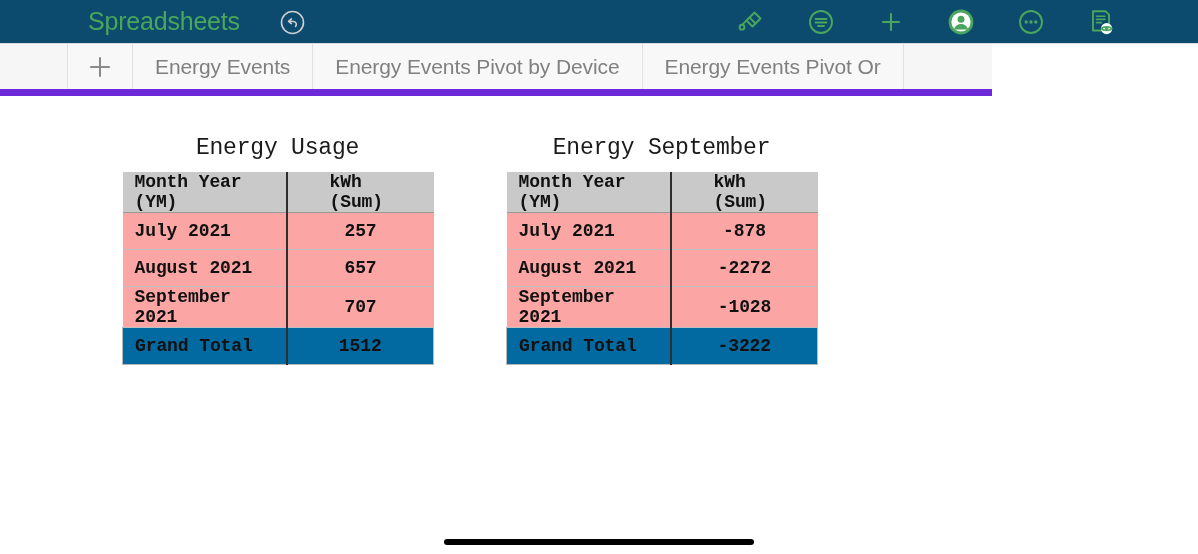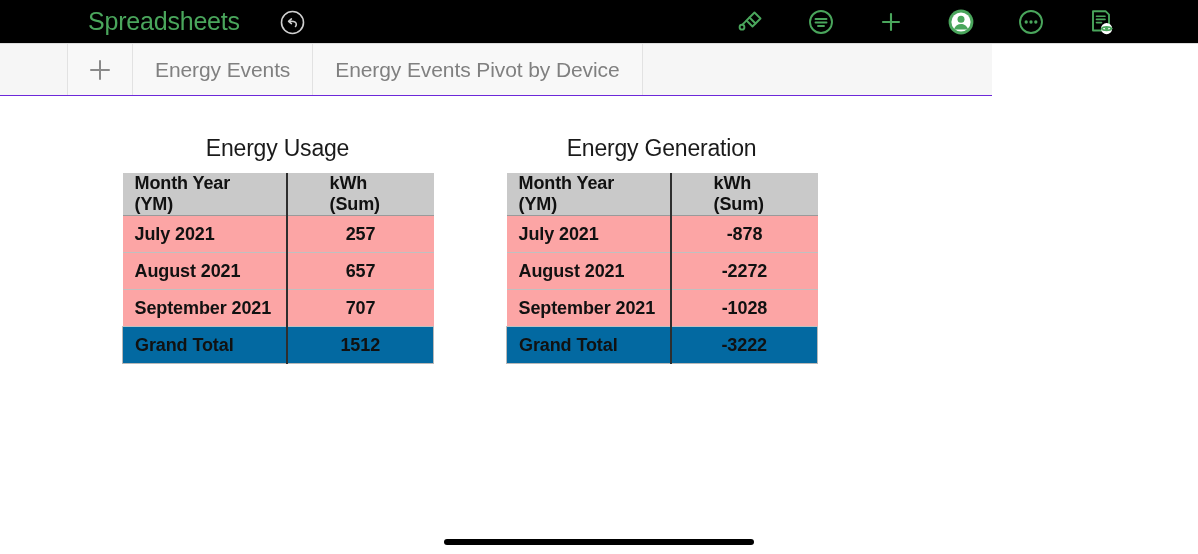--- a/index.html
+++ b/index.html
@@ -15,21 +15,21 @@
     overflow: hidden;
     position: relative;
   }
 
   
   .topbar {
     position: absolute;
     left: 0; top: 0;
     width: 1198px;
     height: 44px;
-    background: #000000;
+    background: #0c4a6e;
     border-bottom: 1px solid #dcdcdc;
     box-sizing: border-box;
   }
   .app-title {
     position: absolute;
     left: 88px;
     top: 7px;
     font-size: 25px;
     color: #4aa65c;
     letter-spacing: -0.2px;
@@ -60,21 +60,21 @@
     justify-content: center;
   }
 
   
   .tabbar {
     position: absolute;
     left: 0; top: 44px;
     width: 992px;
     height: 52px;
     background: #f6f6f6;
-    border-bottom: 1px solid #6d28d9;
+    border-bottom: 7px solid #6d28d9;
     box-sizing: border-box;
     display: flex;
     align-items: stretch;
     overflow: hidden;
   }
   .tab-spacer {
     width: 67px;
     border-right: 1px solid #e2e2e2;
     background: #f6f6f6;
     flex: 0 0 auto;
@@ -111,20 +111,21 @@
   .canvas {
     position: absolute;
     left: 0; top: 96px;
     width: 1198px;
     height: 458px;
     background: #ffffff;
   }
 
   .pivot-block {
     position: absolute;
+    font-family: Liberation Mono, monospace;
   }
   .pivot-title {
     font-size: 23px;
     color: #1a1a1a;
     text-align: center;
     margin-bottom: 11px;
     letter-spacing: -0.2px;
   }
   table.pivot {
     border-collapse: collapse;
@@ -281,20 +282,23 @@
 
   <div class="tab">
     <span>Energy Events</span>
   </div>
 
 
   <div class="tab">
     <span>Energy Events Pivot by Device</span>
   </div>
 
+  <div class="tab">
+    <span>Energy Events Pivot Or</span>
+  </div>
 
 </div>
 
 <div class="canvas">
 
   <div class="pivot-block" style="left:122px; top:39px; width:311px;">
     <div class="pivot-title">Energy Usage</div>
     <table class="pivot" style="width:311px;">
       <thead>
         <tr>
@@ -317,21 +321,21 @@
         </tr>
         <tr>
           <td class="lbl">Grand Total</td>
           <td class="num colsep">1512</td>
         </tr>
       </tbody>
     </table>
   </div>
 
   <div class="pivot-block" style="left:506px; top:39px; width:311px;">
-    <div class="pivot-title">Energy Generation</div>
+    <div class="pivot-title">Energy September</div>
     <table class="pivot" style="width:311px;">
       <thead>
         <tr>
           <th style="width:164px;">Month Year (YM)</th>
           <th class="num colsep" style="width:147px;">kWh (Sum)</th>
         </tr>
       </thead>
       <tbody>
         <tr>
           <td class="lbl">July 2021</td>

